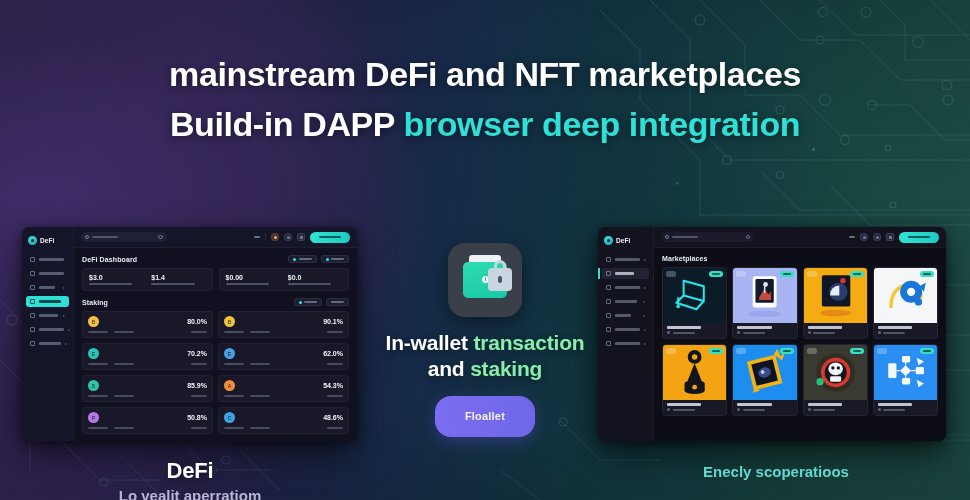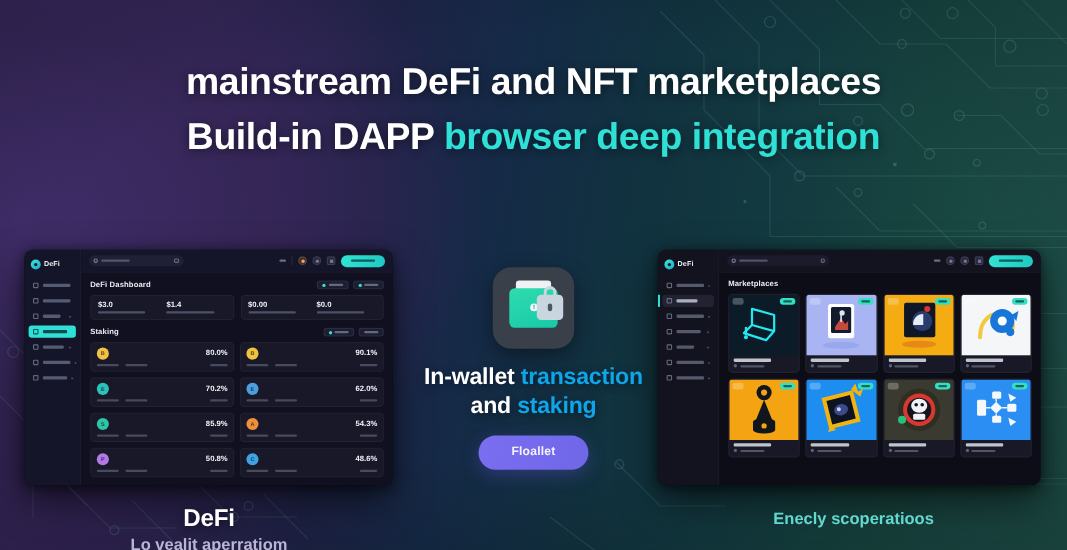--- a/index.html
+++ b/index.html
@@ -281,24 +281,24 @@
   }
   .w-lock::after {
     content:""; position:absolute; left:10px; top:8px;
     width:4px; height:7px; border-radius:2px; background:#4b5664;
   }
   .c-line {
     font-size:21px; font-weight:bold; color:#ffffff;
     line-height:1.26; letter-spacing:-.2px;
     text-shadow:0 2px 8px rgba(0,0,0,.4);
   }
-  .c-accent { color:#0ea5e9; }
+  .c-accent { color:#86efac; }
   #center-cta {
     margin:13px auto 0 auto;
-    width:100px; height:31px; border-radius:16px;
+    width:100px; height:41px; border-radius:16px;
     background:linear-gradient(100deg,#7b6ef0,#6f67e8);
     display:flex; align-items:center; justify-content:center;
     box-shadow:0 5px 15px rgba(95,80,220,.35);
   }
   #center-cta span {
     font-size:11px; font-weight:bold; color:#f2f2fb;
     letter-spacing:.2px; filter:blur(.4px);
   }
 
   

